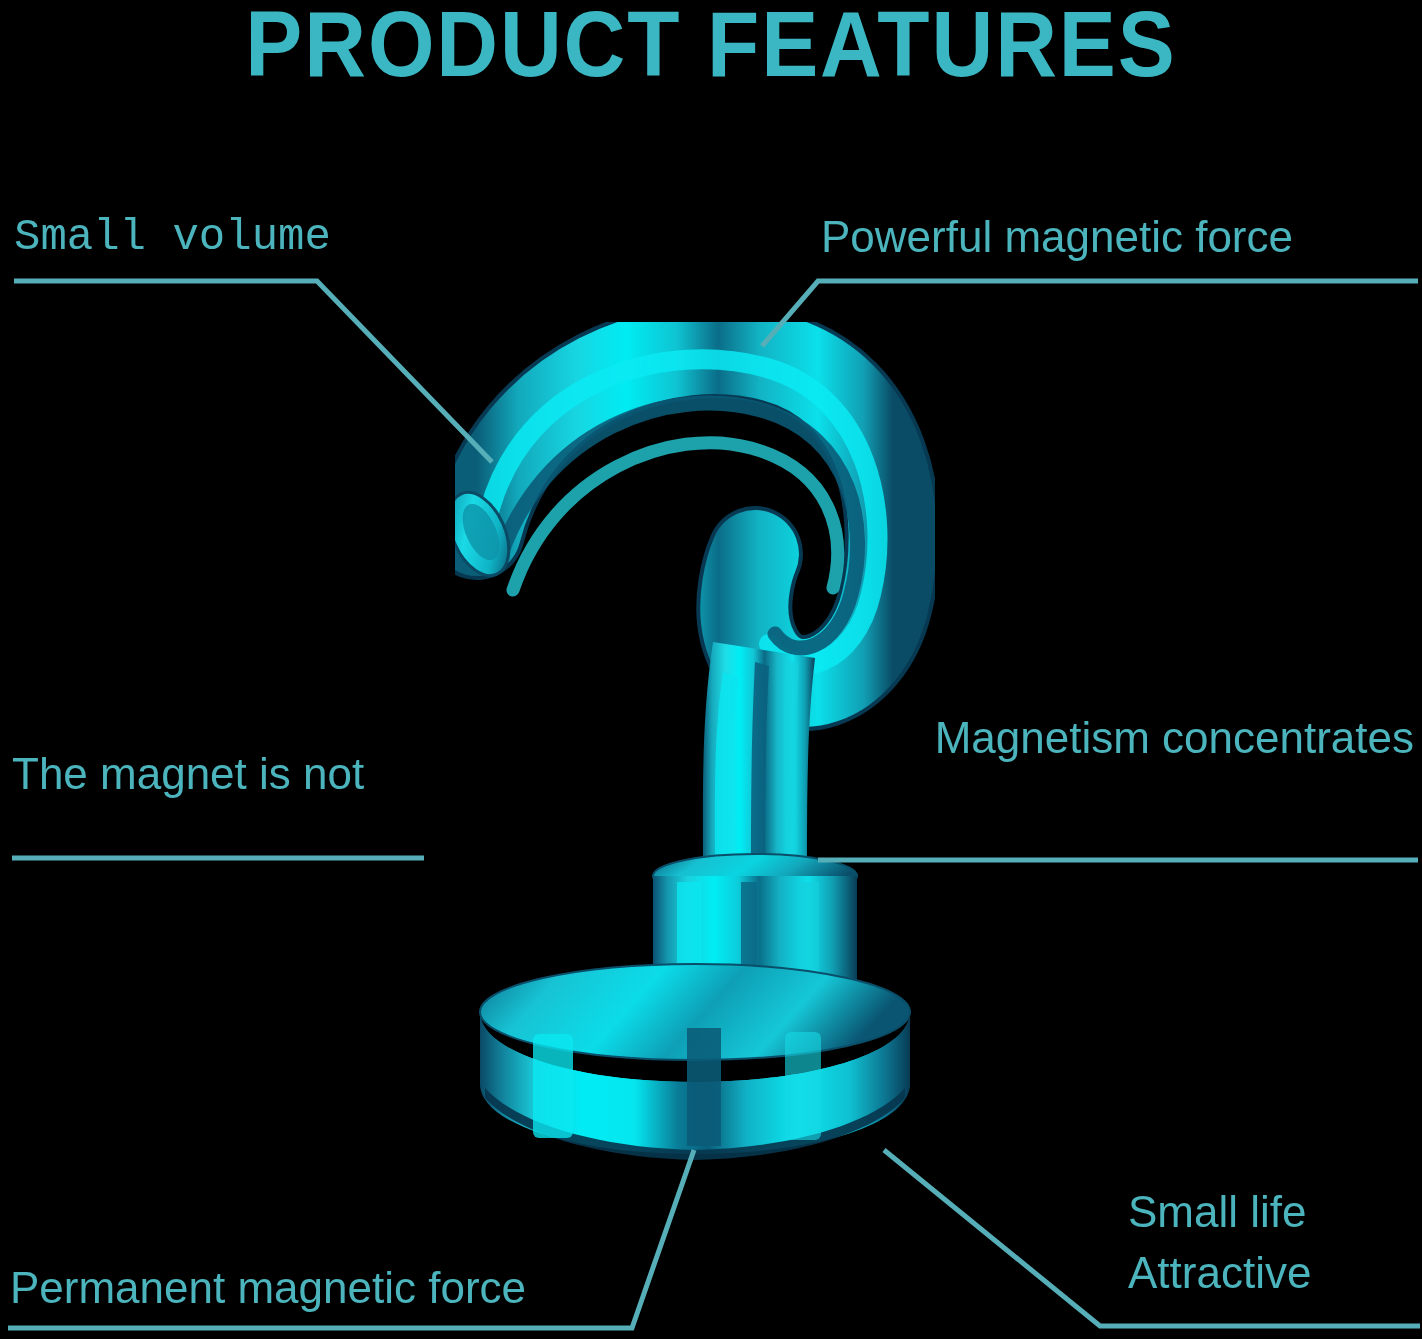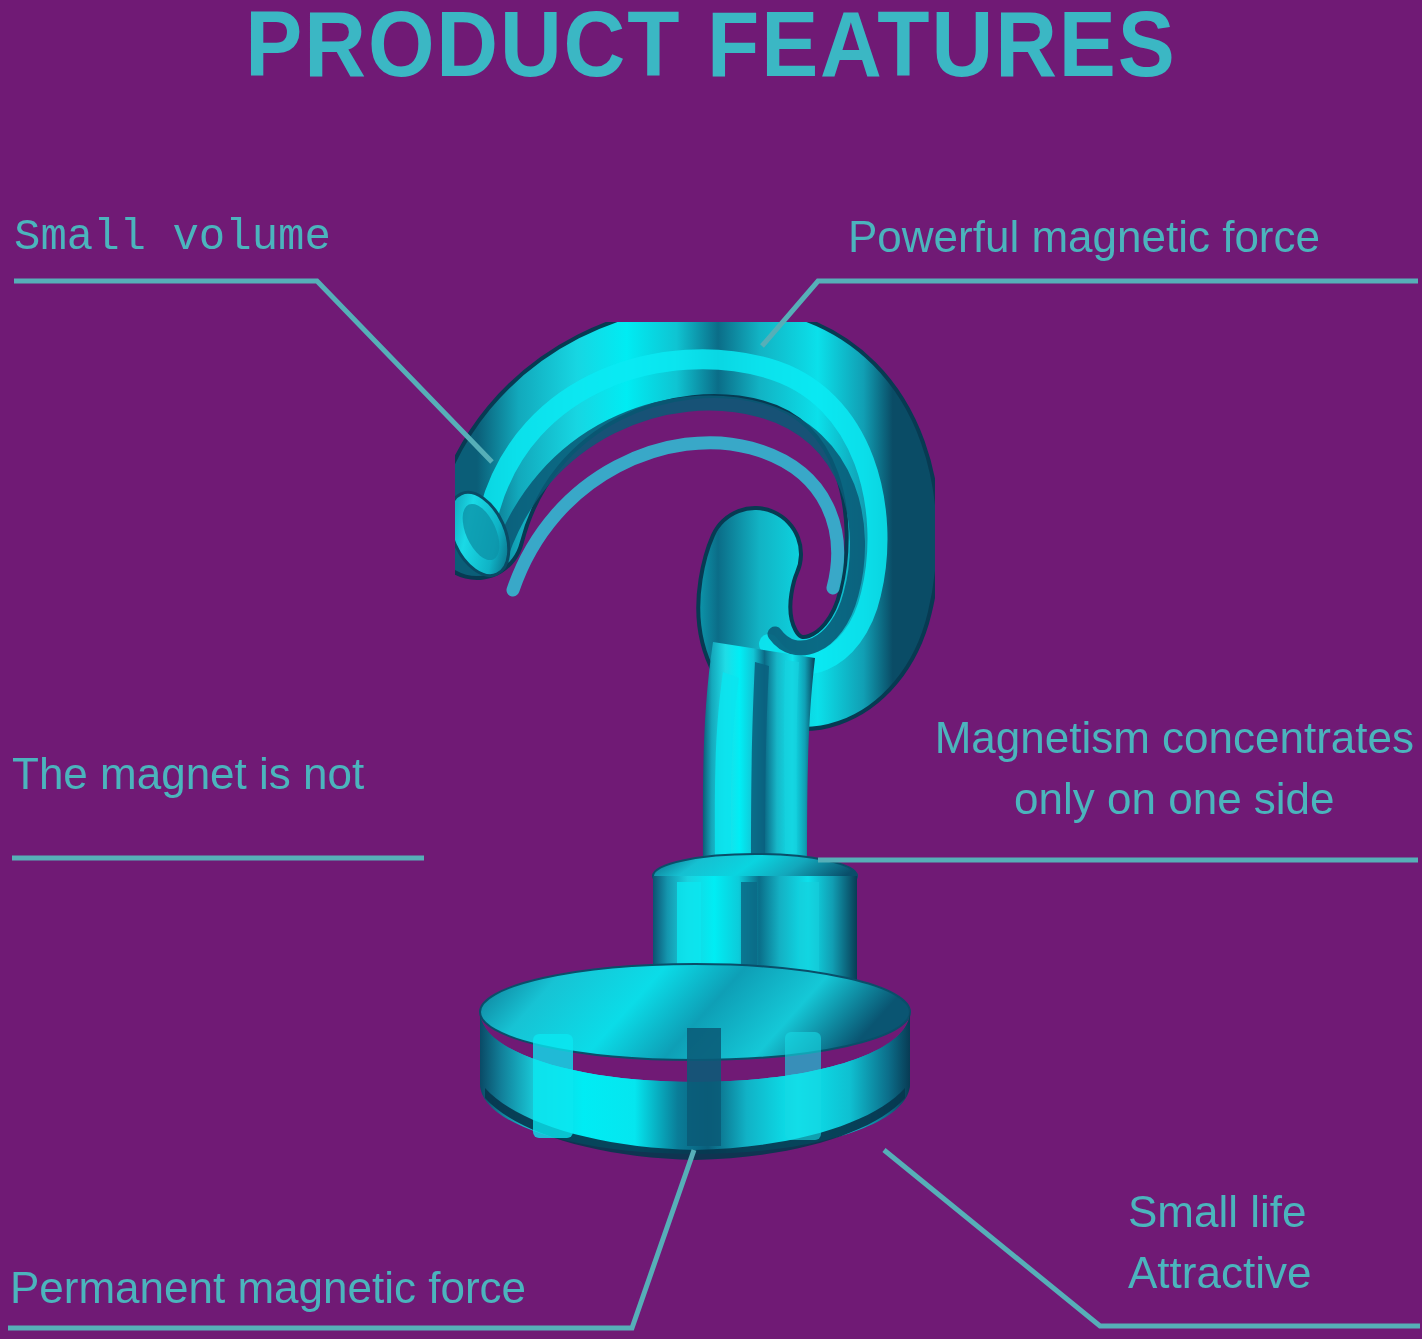--- a/index.html
+++ b/index.html
@@ -5,21 +5,21 @@
 <style>
   html, body {
     margin: 0;
     padding: 0;
     background: #ffffff;
   }
   #page {
     position: relative;
     width: 1422px;
     height: 1339px;
-    background: #701a75;
+    background: #000000;
     overflow: hidden;
     font-family: "Liberation Sans", sans-serif;
   }
 
   
   #title {
     position: absolute;
     left: 0;
     top: -4px;
     width: 1422px;
@@ -256,31 +256,30 @@
       <path d="M 8 1328 L 632 1328 L 694 1150"></path>
 
       <path d="M 1420 1326 L 1100 1326 L 884 1150"></path>
     </g>
   </svg>
 
   <div class="label" style="left:14px; top:207px;font-family:Liberation Mono, monospace;">
     <div>Small volume</div>
   </div>
 
-  <div class="label" style="left:848px; top:207px;text-align:center;">
+  <div class="label" style="left:821px; top:207px;text-align:center;">
     <div>Powerful magnetic force</div>
   </div>
 
   <div class="label" style="left:12px; top:744px;">
     <div>The magnet is not</div>
   </div>
 
   <div class="label right" style="right:8px; top:708px;">
     <div>Magnetism concentrates</div>
-    <div>only on one side</div>
   </div>
 
   <div class="label" style="left:10px; top:1258px;">
     <div>Permanent magnetic force</div>
   </div>
 
   <div class="label" style="left:1128px; top:1182px;">
     <div>Small life</div>
     <div>Attractive</div>
   </div>

